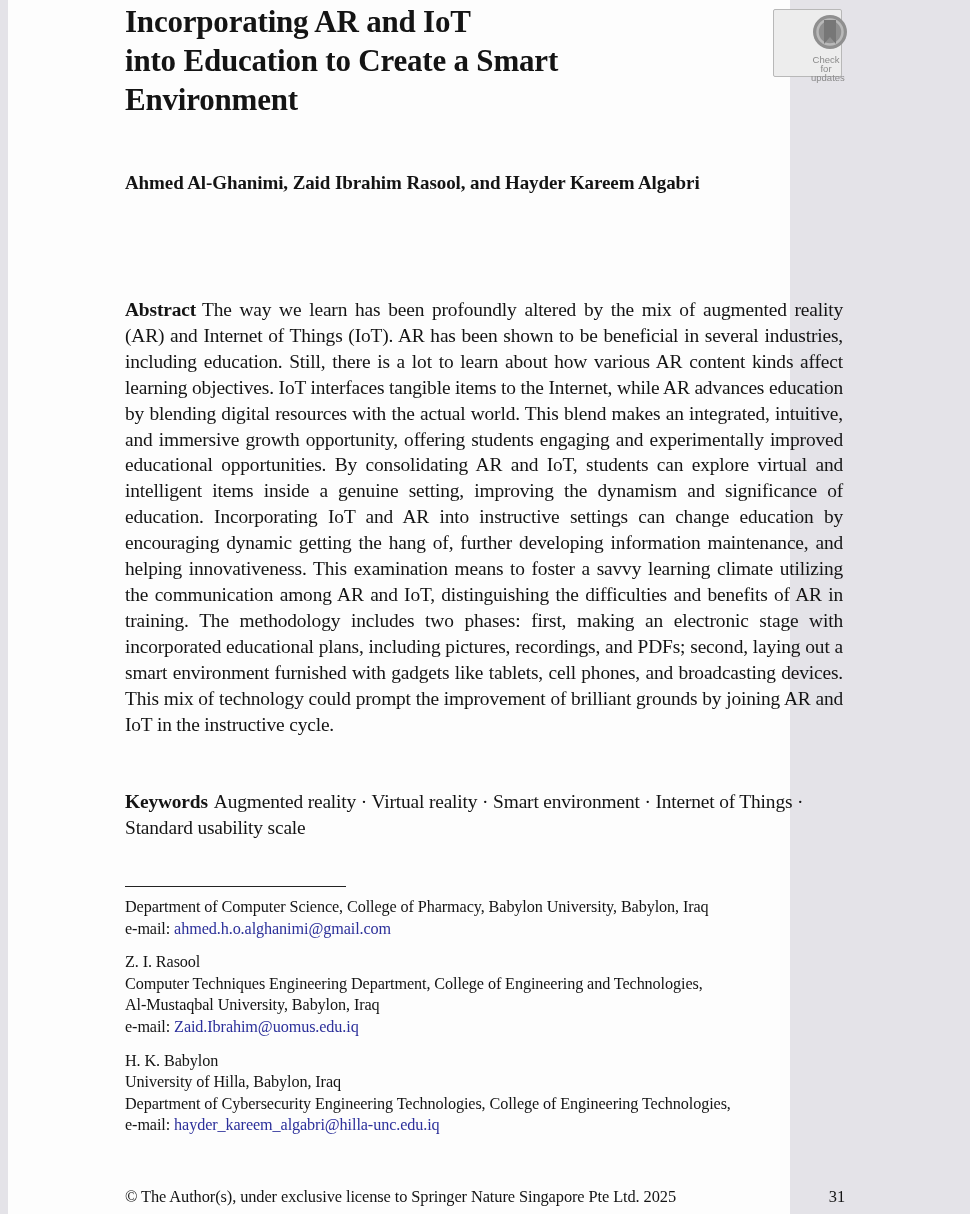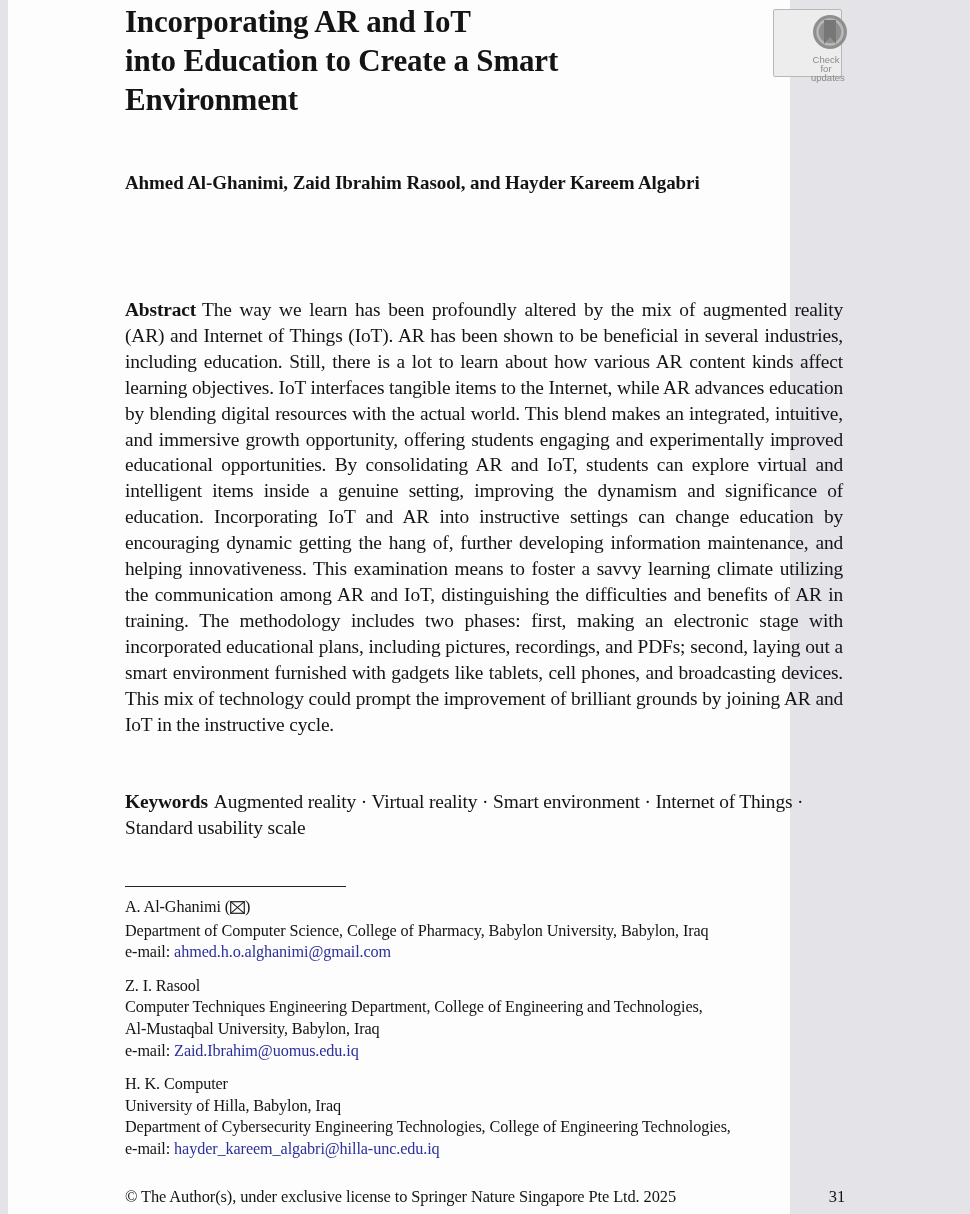--- a/index.html
+++ b/index.html
@@ -96,44 +96,37 @@
   </p>
 
   <p class="keywords">
     <span class="label">Keywords</span><span>Augmented reality · Virtual reality · Smart environment · Internet of Things · Standard usability scale</span>
   </p>
 
   <div class="footnote-rule"></div>
 
   <div class="affils">
     <div class="affil">
-      <div>
-        <span>A. Al-Ghanimi</span>
-        (<span class="envelope"><svg width="15" height="13" viewBox="0 0 15 13">
-              <rect x="0.7" y="0.7" width="13.6" height="11.6" fill="none" stroke="#222" stroke-width="1.2"></rect>
-              <path d="M0.7 0.7 L14.3 12.3 M14.3 0.7 L0.7 12.3" stroke="#222" stroke-width="1.1"></path>
-            </svg></span>)
-      </div>
       <div>Department of Computer Science, College of Pharmacy, Babylon University, Babylon, Iraq</div>
       <div>
         <span>e-mail: </span><a class="email-link">ahmed.h.o.alghanimi@gmail.com</a>
       </div>
     </div>
 
     <div class="affil">
       <div>Z. I. Rasool</div>
       <div>Computer Techniques Engineering Department, College of Engineering and Technologies,</div>
       <div>Al-Mustaqbal University, Babylon, Iraq</div>
       <div>
         <span>e-mail: </span><a class="email-link">Zaid.Ibrahim@uomus.edu.iq</a>
       </div>
     </div>
 
     <div class="affil">
-      <div>H. K. Computer</div>
+      <div>H. K. Babylon</div>
       <div>University of Hilla, Babylon, Iraq</div>
       <div>Department of Cybersecurity Engineering Technologies, College of Engineering Technologies,</div>
       <div>
         <span>e-mail: </span><a class="email-link">hayder_kareem_algabri@hilla-unc.edu.iq</a>
       </div>
     </div>
   </div>
 
   <div class="footer">
     <span>© The Author(s), under exclusive license to Springer Nature Singapore Pte Ltd. 2025</span>

